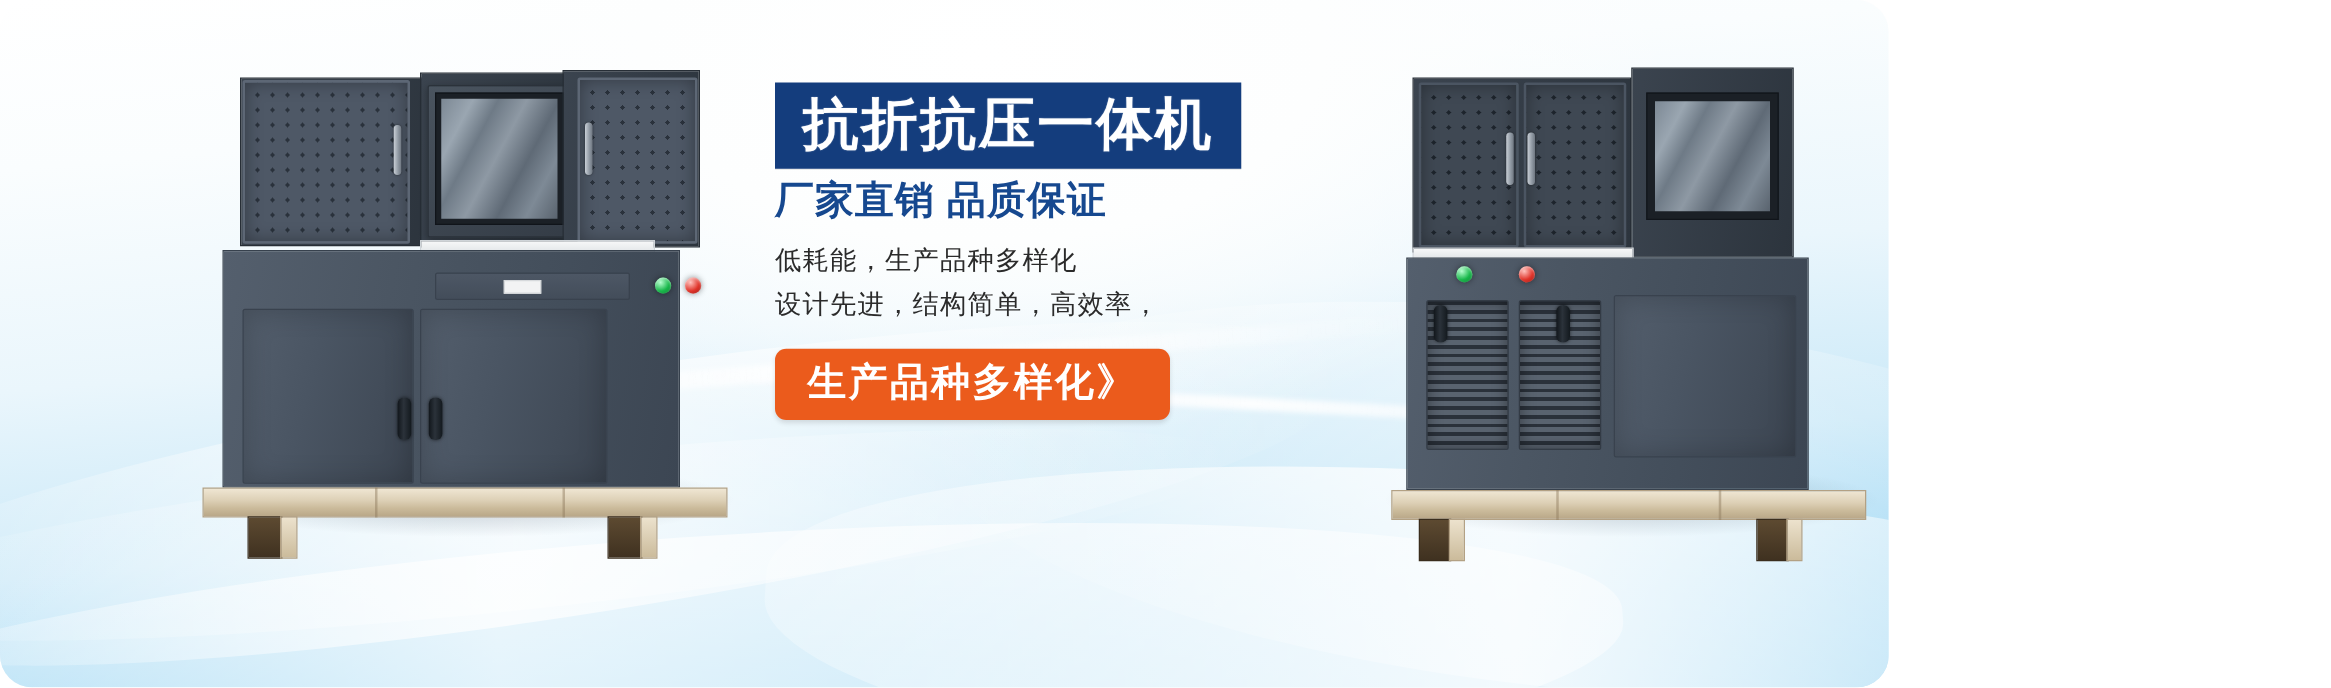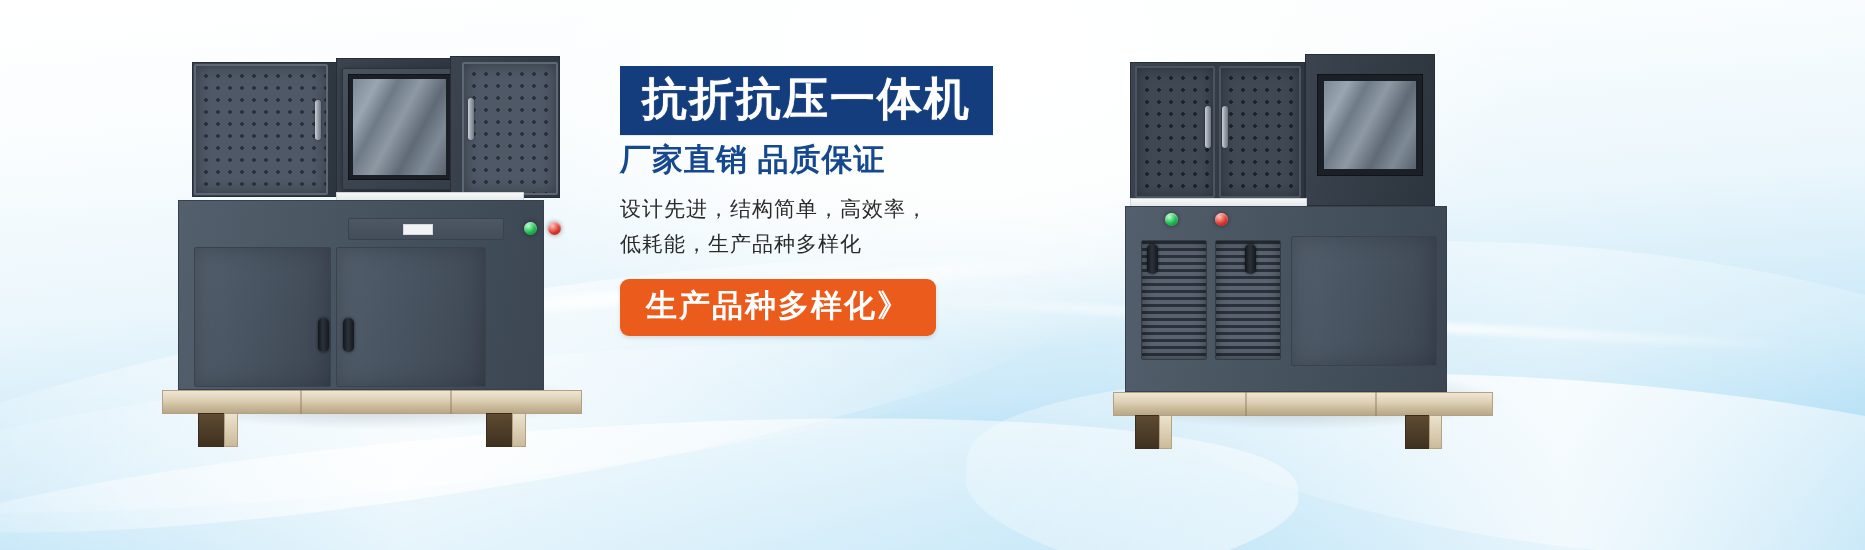--- a/index.html
+++ b/index.html
@@ -2,24 +2,25 @@
 <html><head>
 <meta charset="utf-8">
 <style>
   html,body{margin:0;padding:0;}
   body{
     width:1865px;height:550px;overflow:hidden;
     font-family:"Liberation Sans","DejaVu Sans",sans-serif;
     background:#ffffff;
   }
   #banner{
-    position:relative;width:1865px;height:550px;overflow:hidden;
+    position:relative;width:1511px;height:550px;overflow:hidden;
     background:
       radial-gradient(ellipse 900px 500px at 52% 8%, #ffffff 0%, #fdfefe 30%, rgba(255,255,255,0) 62%),
       linear-gradient(175deg,#ffffff 0%,#fafdfe 20%,#eaf6fc 46%,#cbe9f8 68%,#9cd6f3 86%,#7ec9ef 100%);
+    border-radius: 26px;
   }
 
   
   .wave{position:absolute;pointer-events:none;}
   .w1{left:-130px;top:300px;width:1200px;height:190px;
       background:linear-gradient(100deg,rgba(255,255,255,0) 0%,rgba(255,255,255,.85) 45%,rgba(255,255,255,0) 100%);
       transform:rotate(-9deg);border-radius:50%/80px;opacity:.85;}
   .w2{left:-160px;top:368px;width:1150px;height:120px;
       background:linear-gradient(95deg,rgba(255,255,255,0) 0%,rgba(255,255,255,.6) 50%,rgba(255,255,255,0) 100%);
       transform:rotate(-6deg);border-radius:50%/60px;opacity:.7;}
@@ -247,22 +248,22 @@
 
   <div id="copy">
 
     <div class="title-bar">
       <span>抗折抗压一体机</span>
     </div>
 
     <div class="line-blue">厂家直销  品质保证</div>
 
     <div id="desc-wrap">
+      <div class="line-desc">低耗能，生产品种多样化</div>
       <div class="line-desc">设计先进，结构简单，高效率，</div>
-      <div class="line-desc">低耗能，生产品种多样化</div>
     </div>
 
     <div class="cta">
       <span>生产品种多样化》</span>
     </div>
   </div>
 
 </div>
 
 </body></html>

